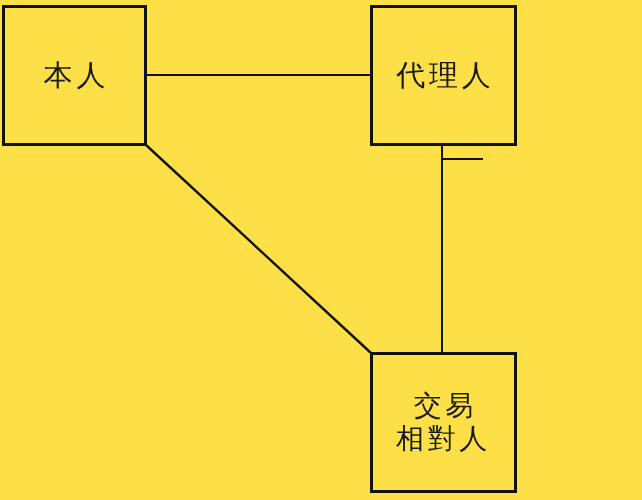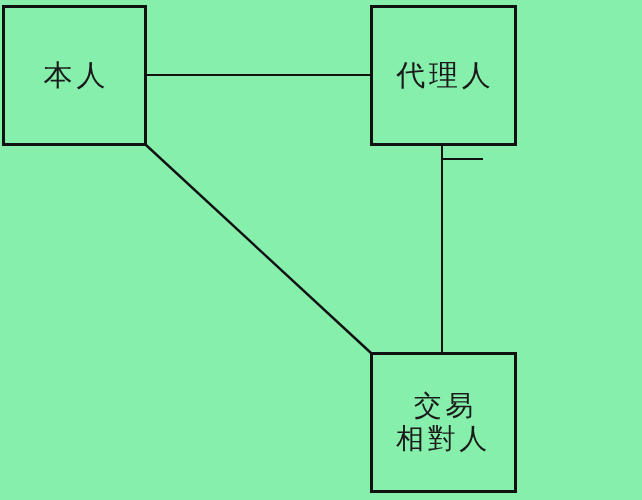--- a/index.html
+++ b/index.html
@@ -5,21 +5,21 @@
 <style>
   html, body {
     margin: 0;
     padding: 0;
     background: #ffffff;
   }
   #canvas {
     position: relative;
     width: 642px;
     height: 500px;
-    background: #86efac;
+    background: #fde047;
     overflow: hidden;
     font-family: "DejaVu Serif", "Liberation Serif", serif;
   }
   #edges {
     position: absolute;
     left: 0;
     top: 0;
     width: 642px;
     height: 500px;
   }

